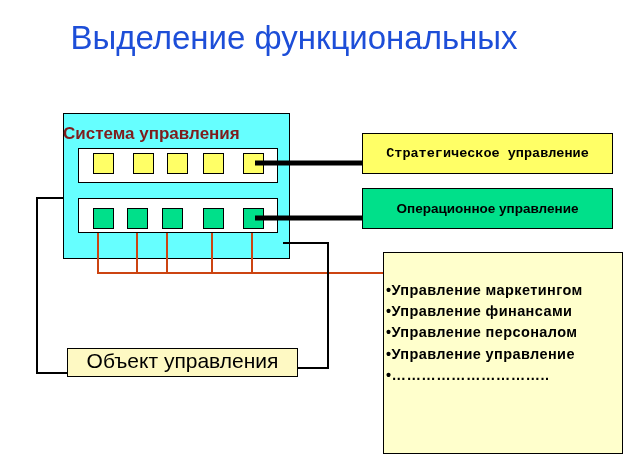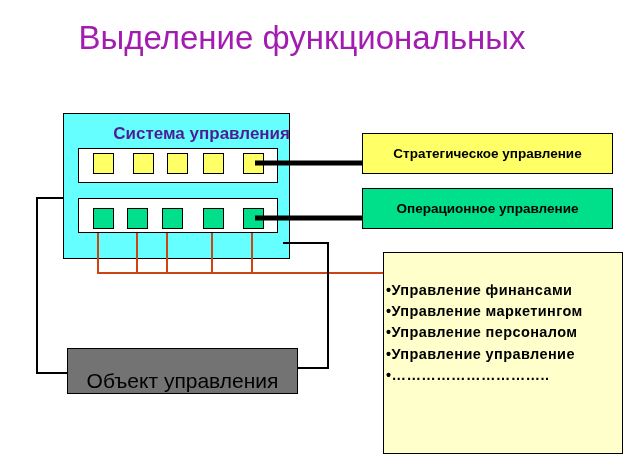--- a/index.html
+++ b/index.html
@@ -1,32 +1,32 @@
 <!DOCTYPE html>
 <html><head>
   <meta charset="utf-8">
   <style>
     html, body { margin: 0; padding: 0; background: #ffffff; }
     body { width: 635px; height: 476px; position: relative; overflow: hidden; font-family: "Liberation Sans", sans-serif; }
     .abs { position: absolute; box-sizing: border-box; }
-    .title { left: 13px; top: 18px; width: 578px; text-align: center; font-size: 33px; line-height: 40px; color: #a21caf; font-family: "Liberation Sans", sans-serif; }
+    .title { left: 5px; top: 18px; width: 578px; text-align: center; font-size: 33px; line-height: 40px; color: #1d4ed8; font-family: "Liberation Sans", sans-serif; }
     .title div { white-space: nowrap; }
     .system-box { left: 63px; top: 113px; width: 227px; height: 146px; background: #66ffff; border: 1px solid #000; }
-    .system-label { left: 63px; top: 124px; width: 227px; text-align: right; font-weight: bold; font-size: 17px; color: #4c1d95; white-space: nowrap; }
+    .system-label { left: 63px; top: 124px; width: 227px; text-align: left; font-weight: bold; font-size: 17px; color: #7f1d1d; white-space: nowrap; }
     .row-panel { background: #fff; border: 1px solid #000; }
     .row-top { left: 78px; top: 148px; width: 200px; height: 35px; }
     .row-bottom { left: 78px; top: 198px; width: 200px; height: 35px; }
     .sq { width: 21px; height: 21px; border: 1px solid #000; }
     .sq-y { background: #ffff66; }
     .sq-g { background: #00e08a; }
-    .strat-box { left: 362px; top: 133px; width: 251px; height: 41px; background: #ffff66; border: 1px solid #000; display: flex; align-items: center; justify-content: center; font-weight: bold; font-size: 13.5px; white-space: nowrap; }
+    .strat-box { left: 362px; top: 133px; width: 251px; height: 41px; background: #ffff66; border: 1px solid #000; display: flex; align-items: center; justify-content: center; font-weight: bold; font-size: 13.5px; white-space: nowrap; font-family: Liberation Mono, monospace; }
     .oper-box { left: 362px; top: 188px; width: 251px; height: 41px; background: #00e08a; border: 1px solid #000; display: flex; align-items: center; justify-content: center; font-weight: bold; font-size: 13.5px; white-space: nowrap; text-align: right; }
     .func-box { left: 383px; top: 252px; width: 240px; height: 202px; background: #ffffcc; border: 1px solid #000; }
     .func-list { left: 386px; top: 280px; margin: 0; padding: 0; list-style: none; font-weight: bold; font-size: 14.5px; line-height: 21.2px; letter-spacing: 0.4px; white-space: nowrap; }
-    .object-box { left: 67px; top: 348px; width: 231px; height: 46px; background: #737373; border: 1px solid #000; display: flex; align-items: flex-end; justify-content: center; font-size: 21px; white-space: nowrap; color: #000; }
+    .object-box { left: 67px; top: 348px; width: 231px; height: 29px; background: #fef9c3; border: 1px solid #000; display: flex; align-items: flex-start; justify-content: center; font-size: 21px; white-space: nowrap; color: #000; }
     svg.lines { position: absolute; left: 0; top: 0; }
   </style>
 </head>
 <body>
 
 <div class="abs title">
   <div>Выделение функциональных</div>
 </div>
 
 <div class="abs system-box"></div>
@@ -64,22 +64,22 @@
 
 <div class="abs strat-box">
   <span>Стратегическое управление</span>
 </div>
 <div class="abs oper-box">
   <span>Операционное управление</span>
 </div>
 
 <div class="abs func-box"></div>
 <ul class="abs func-list">
+  <li>•Управление маркетингом</li>
   <li>•Управление финансами</li>
-  <li>•Управление маркетингом</li>
   <li>•Управление персоналом</li>
   <li>•Управление управление</li>
   <li>•…………………………..</li>
 </ul>
 
 <div class="abs object-box">
   <span>Объект управления</span>
 </div>
 
 </body></html>

